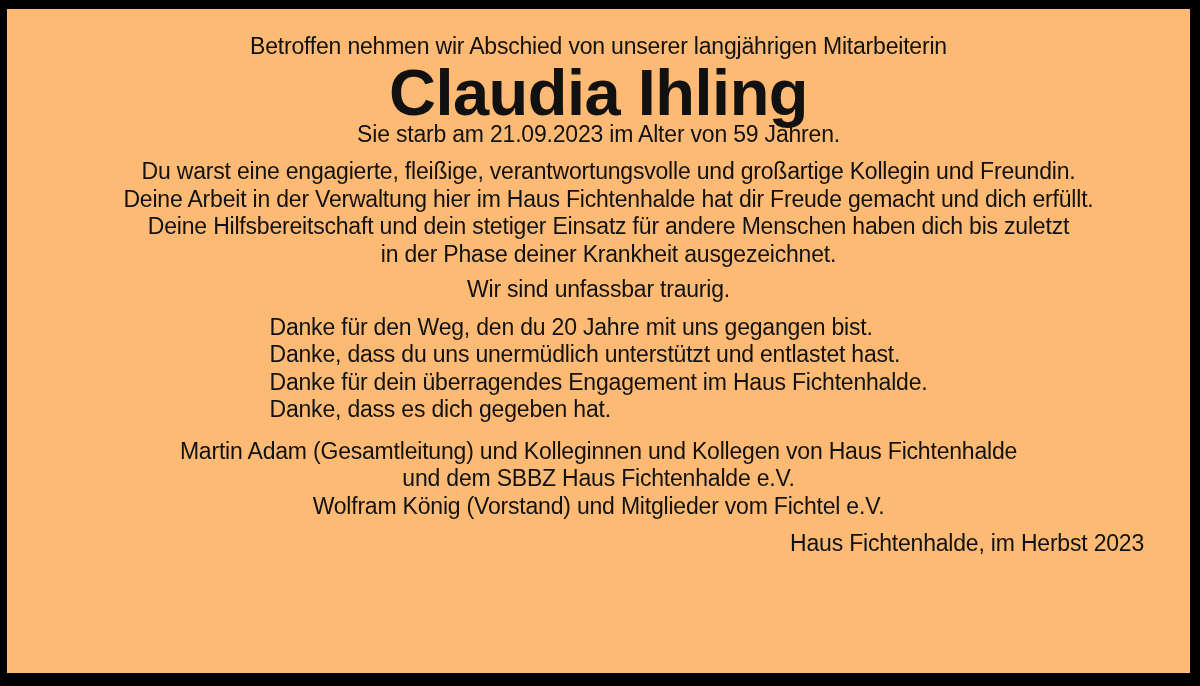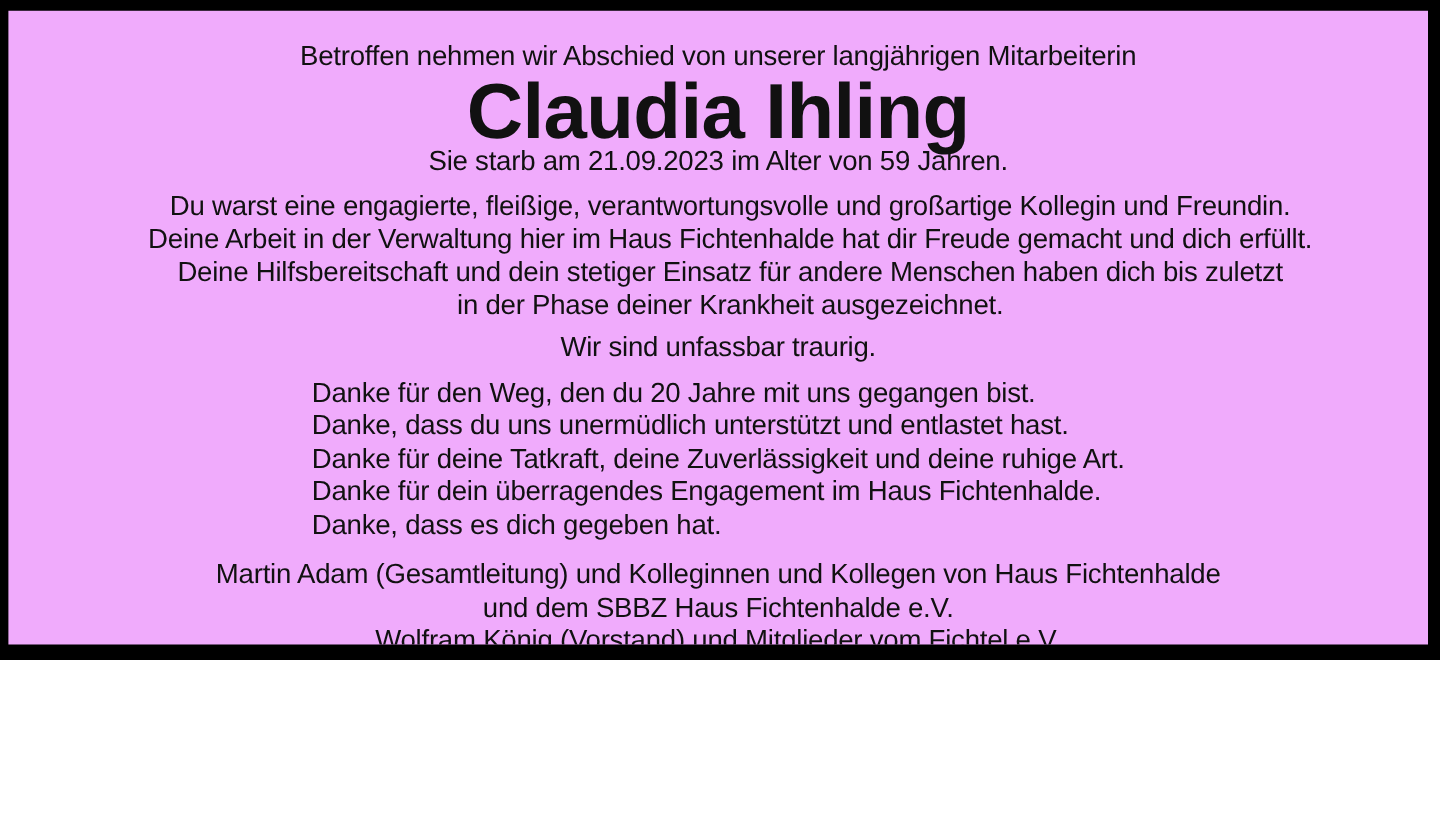--- a/index.html
+++ b/index.html
@@ -5,22 +5,22 @@
 <style>
   html, body {
     margin: 0;
     padding: 0;
     background: #ffffff;
   }
   .notice {
     position: relative;
     box-sizing: border-box;
     width: 1200px;
-    height: 550px;
-    background: #f0abfc;
+    height: 686px;
+    background: #fdba74;
     border-style: solid;
     border-color: #000000;
     border-width: 9px 10px 13px 7px;
     font-family: "Liberation Sans", "DejaVu Sans", sans-serif;
     color: #111111;
     letter-spacing: -0.2px;
     overflow: hidden;
   }
   .line {
     font-size: 23px;
@@ -86,21 +86,20 @@
     <div class="line">Deine Hilfsbereitschaft und dein stetiger Einsatz für andere Menschen haben dich bis zuletzt</div>
     <div class="line">in der Phase deiner Krankheit ausgezeichnet.</div>
   </div>
 
   <div class="line sad">Wir sind unfassbar traurig.</div>
 
   <div class="thanks-wrap">
     <div class="thanks-block">
       <div class="line">Danke für den Weg, den du 20 Jahre mit uns gegangen bist.</div>
       <div class="line">Danke, dass du uns unermüdlich unterstützt und entlastet hast.</div>
-      <div class="line">Danke für deine Tatkraft, deine Zuverlässigkeit und deine ruhige Art.</div>
       <div class="line">Danke für dein überragendes Engagement im Haus Fichtenhalde.</div>
       <div class="line">Danke, dass es dich gegeben hat.</div>
     </div>
   </div>
 
 
   <div class="signature">
     <div class="line">Martin Adam (Gesamtleitung) und Kolleginnen und Kollegen von Haus Fichtenhalde</div>
     <div class="line">und dem SBBZ Haus Fichtenhalde e.V.</div>
     <div class="line">Wolfram König (Vorstand) und Mitglieder vom Fichtel e.V.</div>

